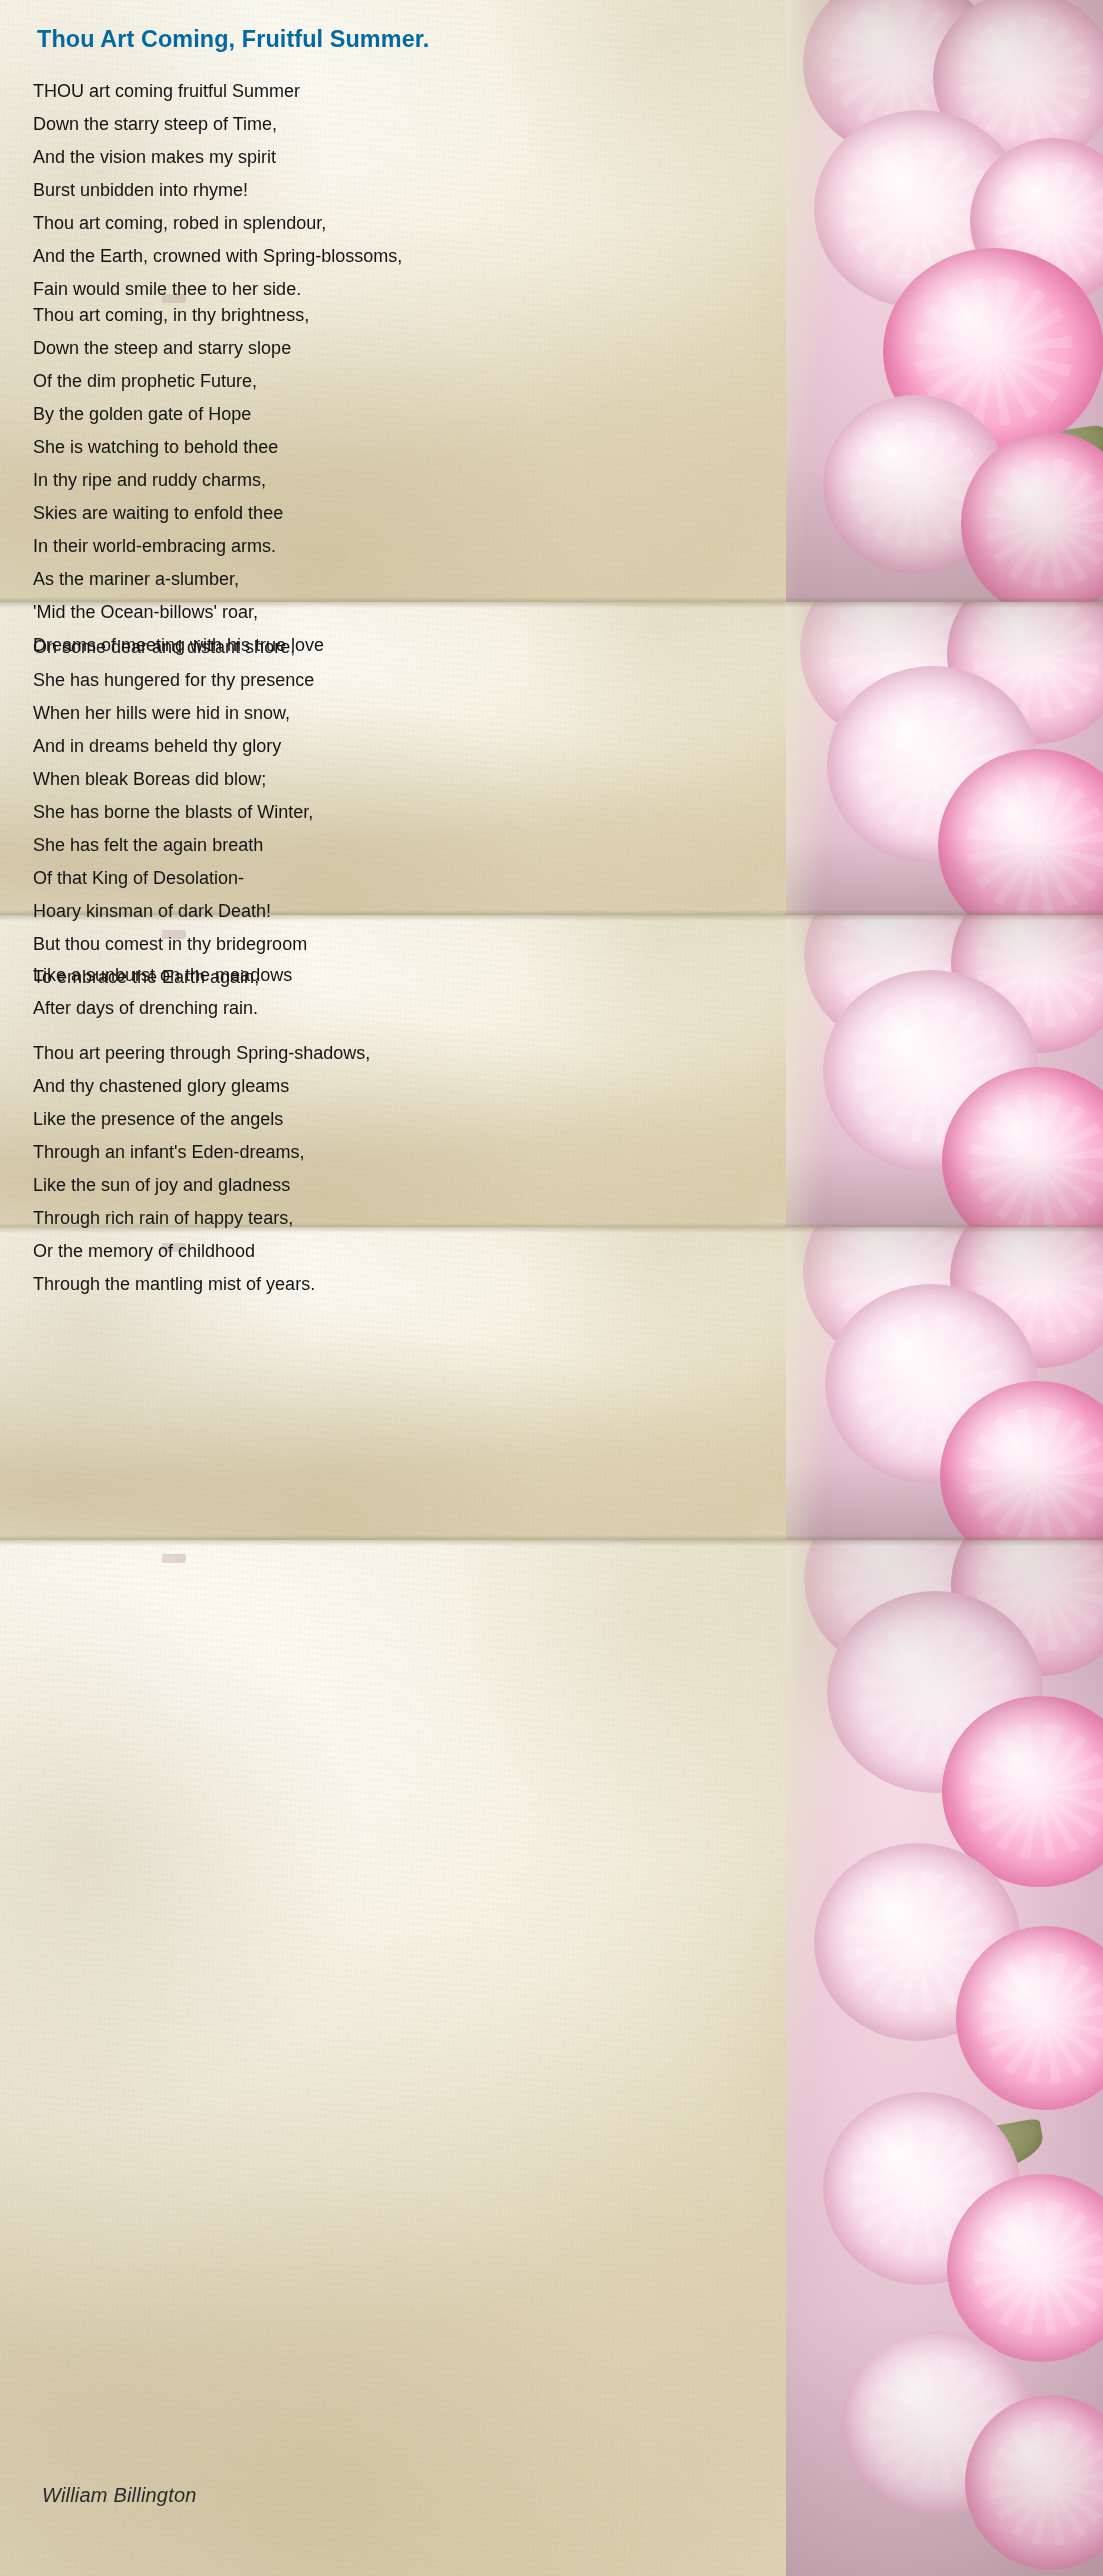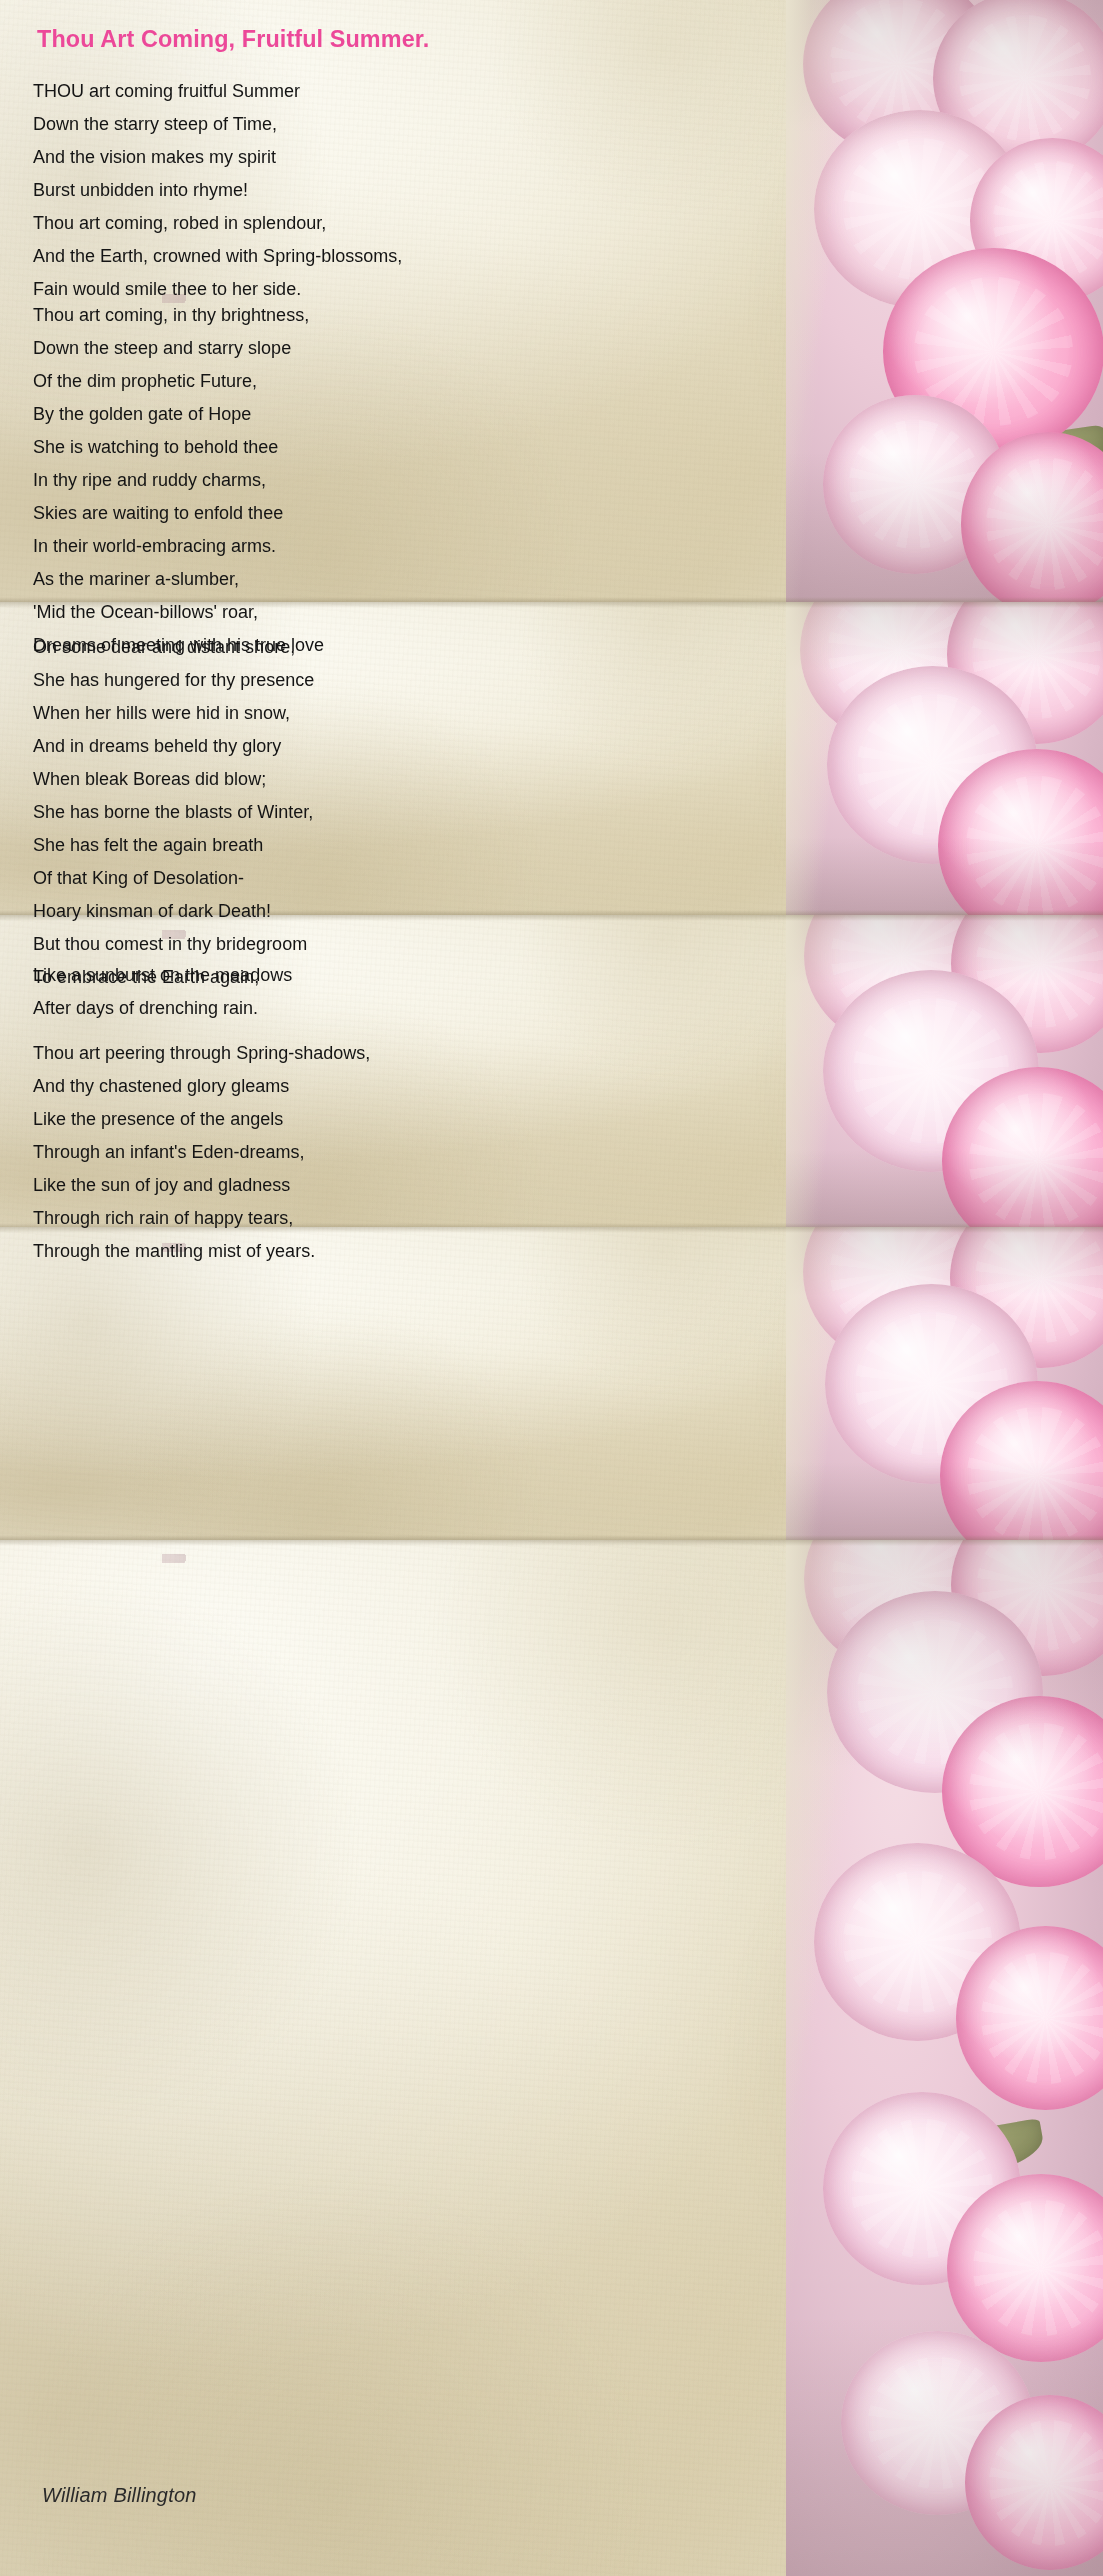--- a/index.html
+++ b/index.html
@@ -116,21 +116,21 @@
   .text-layer {
     position: absolute;
     inset: 0;
   }
   .poem-title {
     position: absolute;
     left: 37px;
     top: 26px;
     font-size: 23.4px;
     font-weight: bold;
-    color: #ec4899;
+    color: #0369a1;
     letter-spacing: 0.1px;
   }
   .stanza {
     position: absolute;
     left: 33px;
   }
   .line {
     font-size: 18px;
     line-height: 33px;
     color: #141414;
@@ -311,20 +311,21 @@
       <div class="line">After days of drenching rain.</div>
     </div>
 
     <div class="stanza" style="top:1037px">
       <div class="line">Thou art peering through Spring-shadows,</div>
       <div class="line">And thy chastened glory gleams</div>
       <div class="line">Like the presence of the angels</div>
       <div class="line">Through an infant's Eden-dreams,</div>
       <div class="line">Like the sun of joy and gladness</div>
       <div class="line">Through rich rain of happy tears,</div>
+      <div class="line">Or the memory of childhood</div>
       <div class="line">Through the mantling mist of years.</div>
     </div>
 
 
     <div class="author">William Billington</div>
   </div>
 
 </div>
 
 

